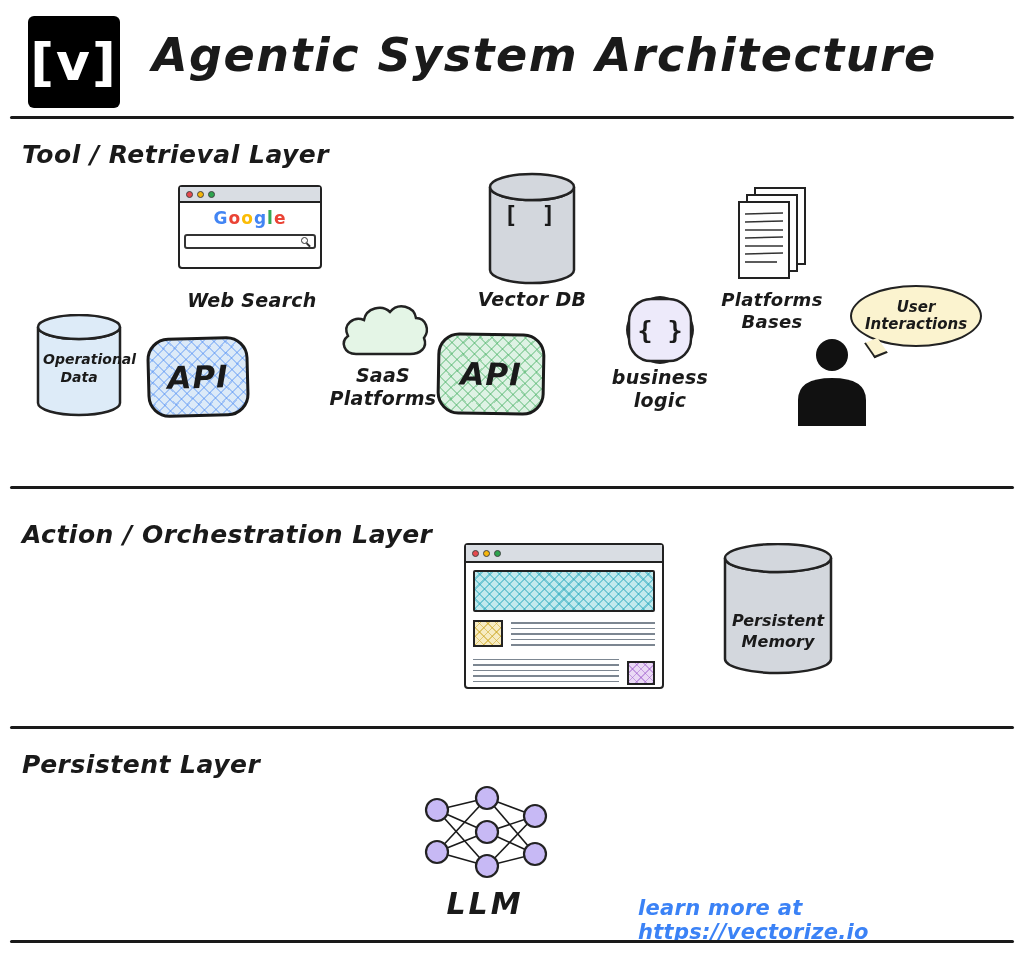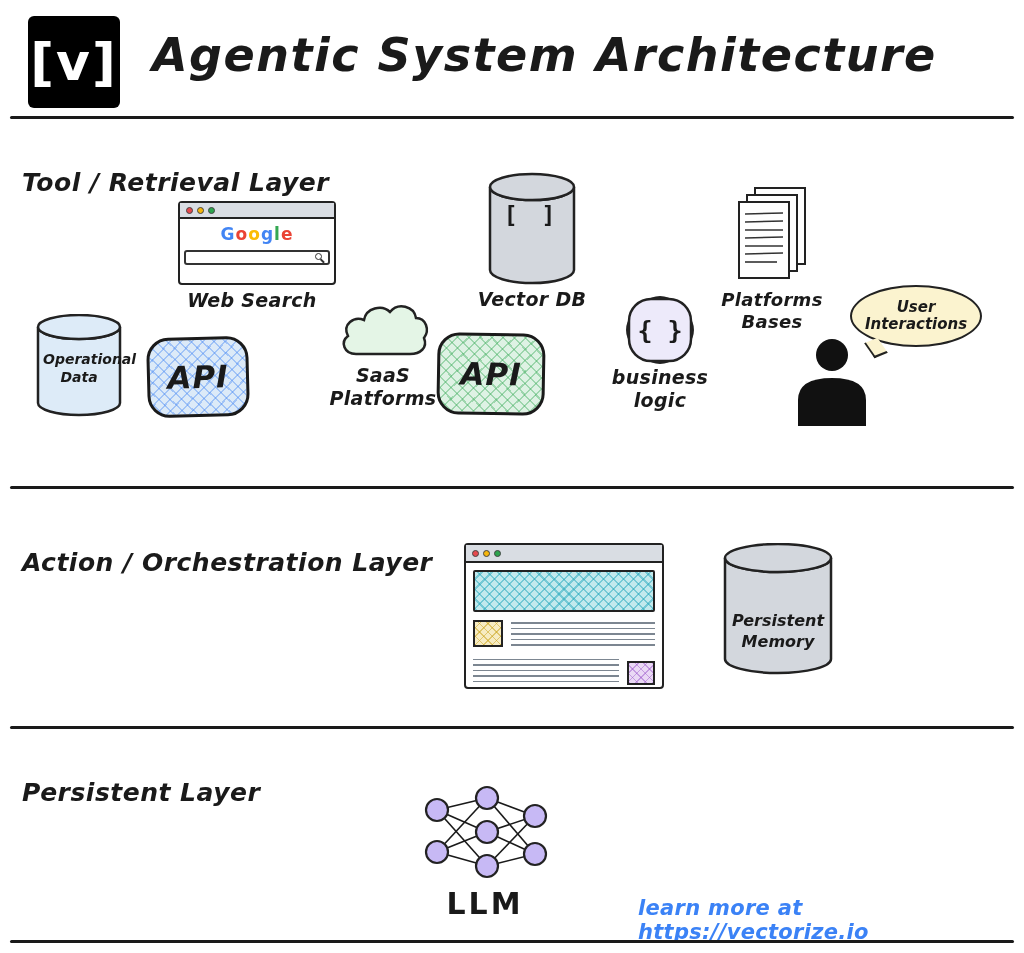--- a/index.html
+++ b/index.html
@@ -20,21 +20,21 @@
     position:absolute; left:28px; top:16px; width:92px; height:92px;
     background:#000; color:#fff; border-radius:6px;
     display:flex; align-items:center; justify-content:center;
     font-size:52px; font-weight:600; letter-spacing:2px;
   }
   .page-title {
     position:absolute; left:152px; top:28px; width:800px;
     font-size:46px; font-weight:800; letter-spacing:1.5px; font-style:italic;
   }
 
-  .layer-label { position:absolute; font-size:25px; font-weight:700; letter-spacing:.5px; font-style:italic;margin-top:28px; }
+  .layer-label { position:absolute; font-size:25px; font-weight:700; letter-spacing:.5px; font-style:italic; }
   .item-label { position:absolute; font-size:19px; font-weight:700; text-align:center; letter-spacing:.3px; line-height:1.2; font-style:italic; }
 
   
   .browser { position:absolute; background:#fff; border:2px solid #222; border-radius:4px; }
   .browser-bar { background:#d9dde3; border-bottom:2px solid #222; display:flex; align-items:center; gap:4px; padding-left:6px; }
   .dot { width:7px; height:7px; border-radius:50%; border:1px solid #444; }
   .dot.red{ background:#e5484d; } .dot.yellow{ background:#f5b50a; } .dot.green{ background:#2da44e; }
 
   .google-logo { text-align:center; font-size:17px; font-weight:700; letter-spacing:1px; margin:5px 0 6px; }
   .search-box { position:relative; height:15px; border:2px solid #333; border-radius:3px; margin:0 4px; }
@@ -86,36 +86,36 @@
   .teal-banner { height:42px; border:2px solid #222; border-radius:2px; margin-bottom:8px; }
   .b2-row { display:flex; gap:8px; align-items:flex-start; margin-bottom:7px; }
   .mini-box { border:2px solid #222; flex:none; }
   .mini-box.yellow { width:30px; height:27px; }
   .mini-box.purple { width:28px; height:24px; margin-top:4px; }
   .text-lines { flex:1; height:28px; margin-top:2px;
     background: repeating-linear-gradient(to bottom,#7c8691 0 1.5px, transparent 1.5px 5.5px); }
   .text-lines.short { height:24px; }
 
   .nn-label { position:absolute; left:425px; top:886px; width:120px; text-align:center;
-    font-size:30px; font-weight:800; letter-spacing:3px; }
+    font-size:30px; font-weight:800; letter-spacing:3px; font-style:italic; }
   .footer-link { position:absolute; left:638px; top:896px; color:#3b82f6;
     font-size:21px; font-weight:700; font-style:italic; letter-spacing:.3px; cursor:pointer; }
 </style>
 </head>
 <body>
 
 <div class="canvas">
 
   <div class="logo">[v]</div>
   <div class="page-title">Agentic System Architecture</div>
   <div class="rule" style="top:116px"></div>
 
   <div class="layer-label" style="left:22px; top:140px">Tool / Retrieval Layer</div>
 
-  <div class="browser" style="left:178px; top:201px; width:158px; height:84px;">
+  <div class="browser" style="left:178px; top:185px; width:144px; height:84px;">
     <div class="browser-bar" style="height:16px">
       <span class="dot red"></span>
       <span class="dot yellow"></span>
       <span class="dot green"></span>
     </div>
     <div>
       <div class="google-logo">
         <span style="color:#4285f4">G</span><span style="color:#ea4335">o</span><span style="color:#fbbc05">o</span><span style="color:#4285f4">g</span><span style="color:#34a853">l</span><span style="color:#ea4335">e</span>
       </div>
       <div class="search-box">

